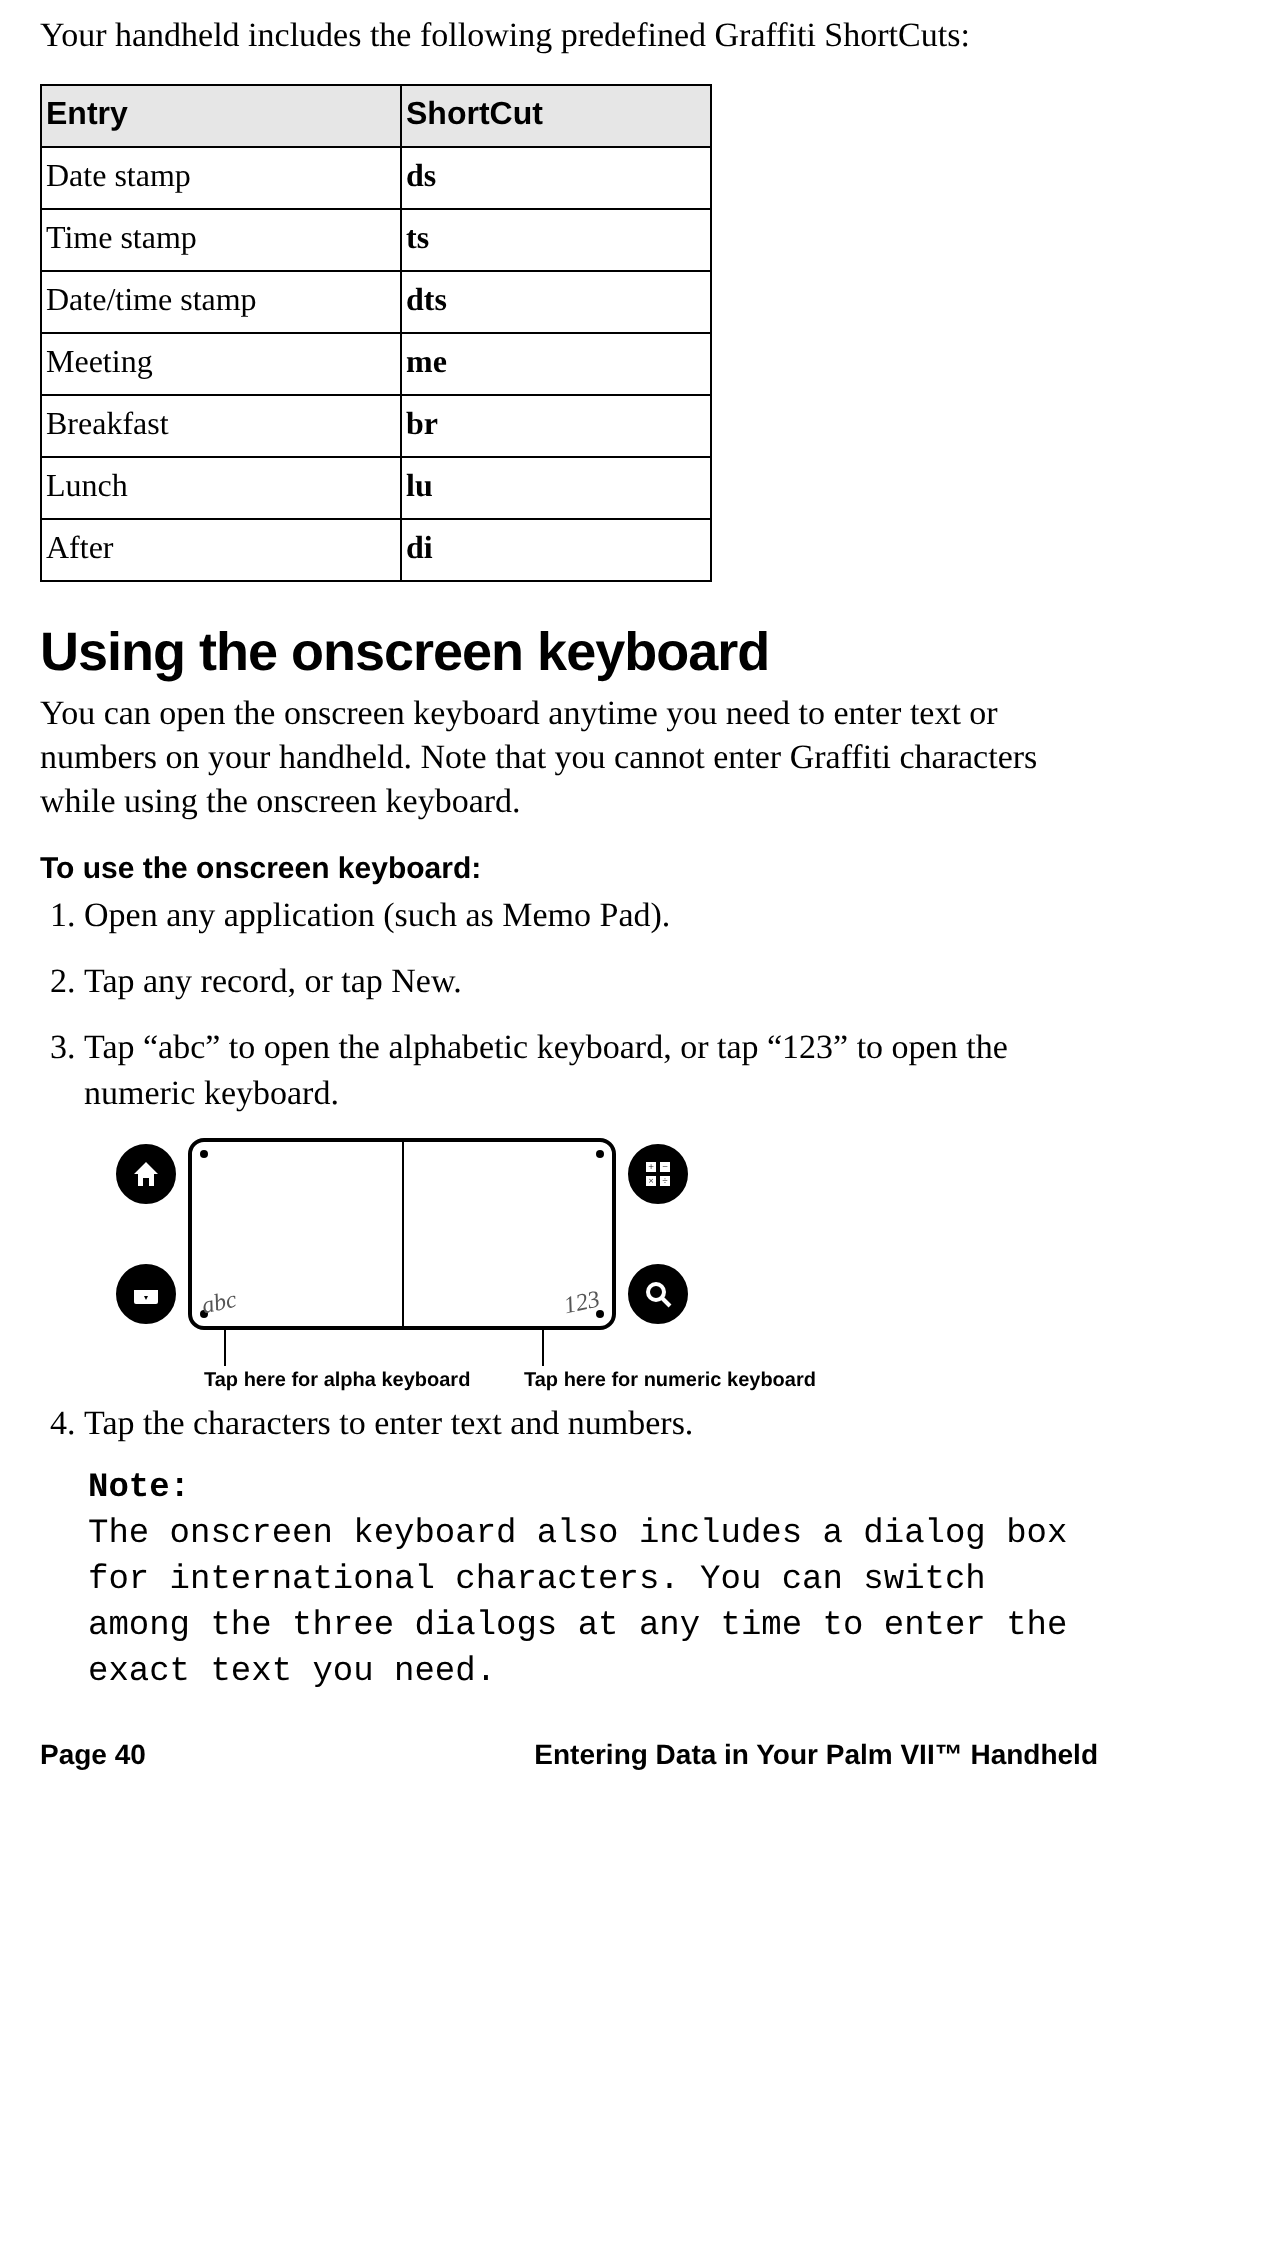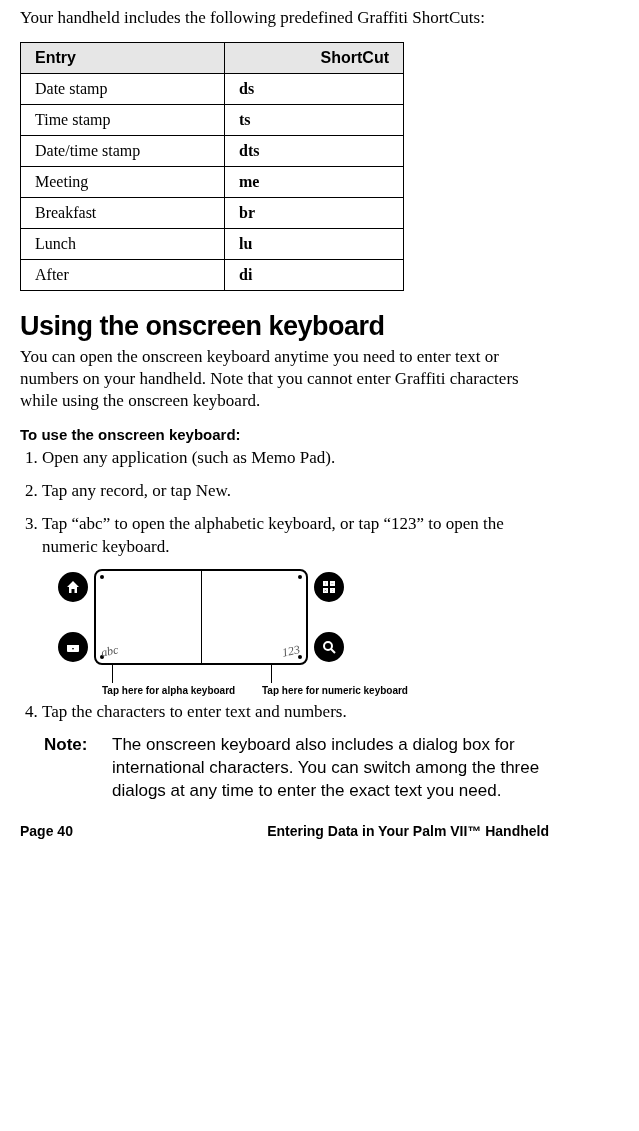--- a/index.html
+++ b/index.html
@@ -20,34 +20,34 @@
     font-family: "Palatino Linotype", Palatino, Georgia, serif;
     font-size: 17px;
     margin: 8px 0 14px 0;
   }
   table {
     border-collapse: collapse;
     margin-bottom: 20px;
   }
   table th, table td {
     border: 1px solid #000;
-    padding: 6px 14px;
+    padding: 6px 2px;
     text-align: left;
     vertical-align: middle;
     font-family: "Palatino Linotype", Palatino, Georgia, serif;
     font-size: 16px;
   }
   table th {
     background: #e6e6e6;
     font-family: Arial, Helvetica, sans-serif;
     font-weight: bold;
     font-size: 16px;
   }
   .col-entry { width: 175px; }
-  .col-shortcut { width: 150px; text-align: right; }
+  .col-shortcut { width: 150px; }
   h2.section-heading {
     font-family: Arial, Helvetica, sans-serif;
     font-weight: 900;
     font-size: 27px;
     margin: 16px 0 4px 0;
     letter-spacing: -0.5px;
   }
   .section-intro {
     font-family: "Palatino Linotype", Palatino, Georgia, serif;
     font-size: 17px;
@@ -136,23 +136,24 @@
     font-family: Arial, Helvetica, sans-serif;
     font-weight: bold;
     font-size: 10px;
     line-height: 1.2;
     width: 160px;
   }
   .callout-text.right { margin-left: 0px; width: 200px; }
   .note-block {
     display: flex;
     margin: 6px 0 10px 24px;
-    font-family: Liberation Sans, sans-serif;
+    font-family: Liberation Mono, monospace;
     font-size: 17px;
     line-height: 1.35;
+    flex-direction: column;
   }
   .note-label {
     font-weight: bold;
     width: 68px;
     flex-shrink: 0;
   }
   .note-body {
     flex: 1;
   }
   .footer {

